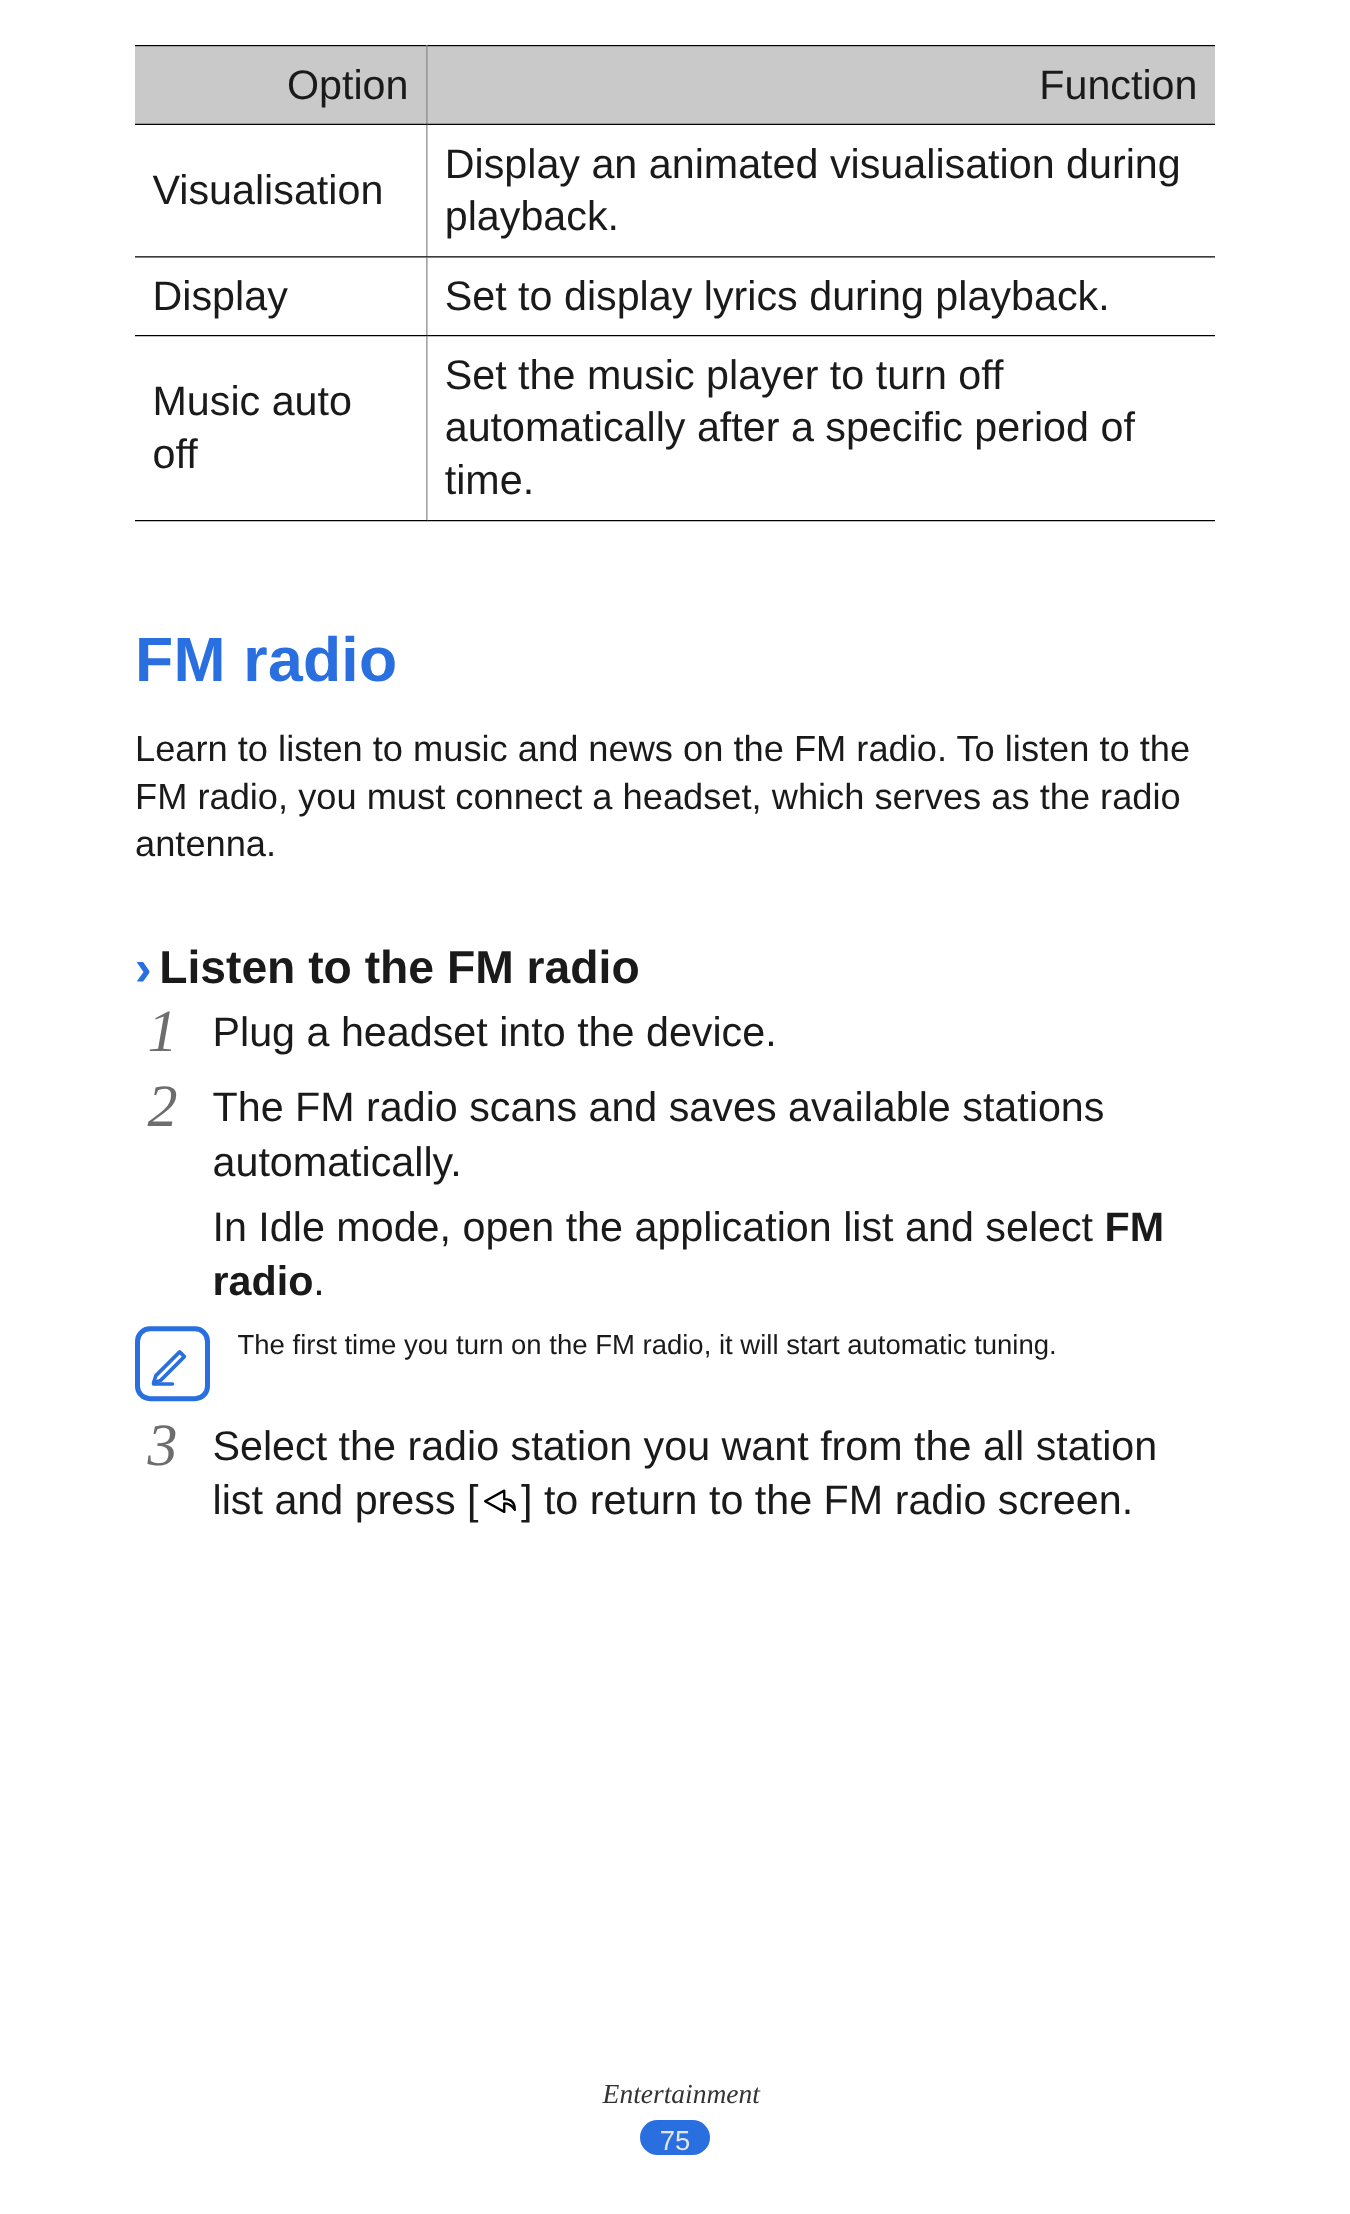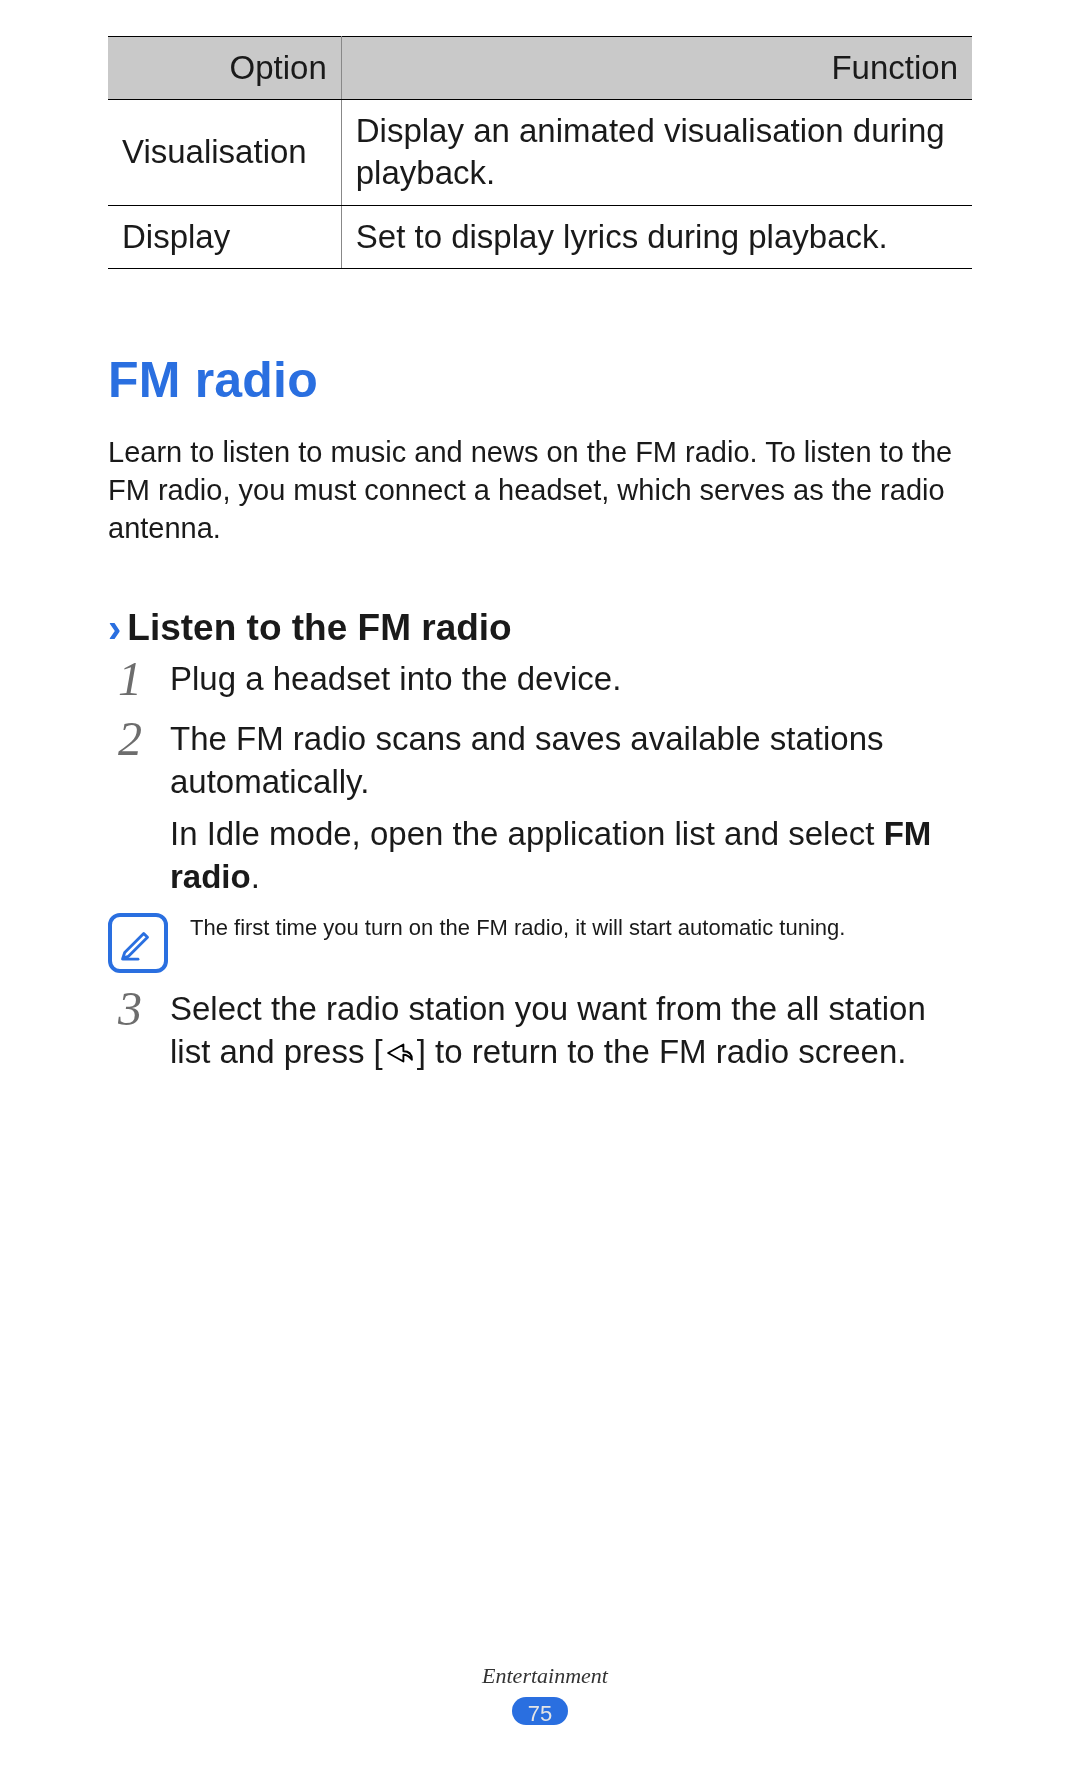--- a/index.html
+++ b/index.html
@@ -47,20 +47,24 @@
       <th class="vdiv">Option</th>
       <th>Function</th>
     </tr>
     <tr>
       <td class="vdiv">Visualisation</td>
       <td>Display an animated visualisation during playback.</td>
     </tr>
     <tr>
       <td class="vdiv">Display</td>
       <td>Set to display lyrics during playback.</td>
+    </tr>
+    <tr>
+      <td class="vdiv">Music auto off</td>
+      <td>Set the music player to turn off automatically after a specific period of time.</td>
     </tr>
   </tbody>
     </table>
 
   <h1 class="section">FM radio</h1>
 
   <p class="intro">Learn to listen to music and news on the FM radio. To listen to the FM radio, you must connect a headset, which serves as the radio antenna.</p>
 
   <h2 class="sub">
     <span class="chev">›</span><span>Listen to the FM radio</span>

